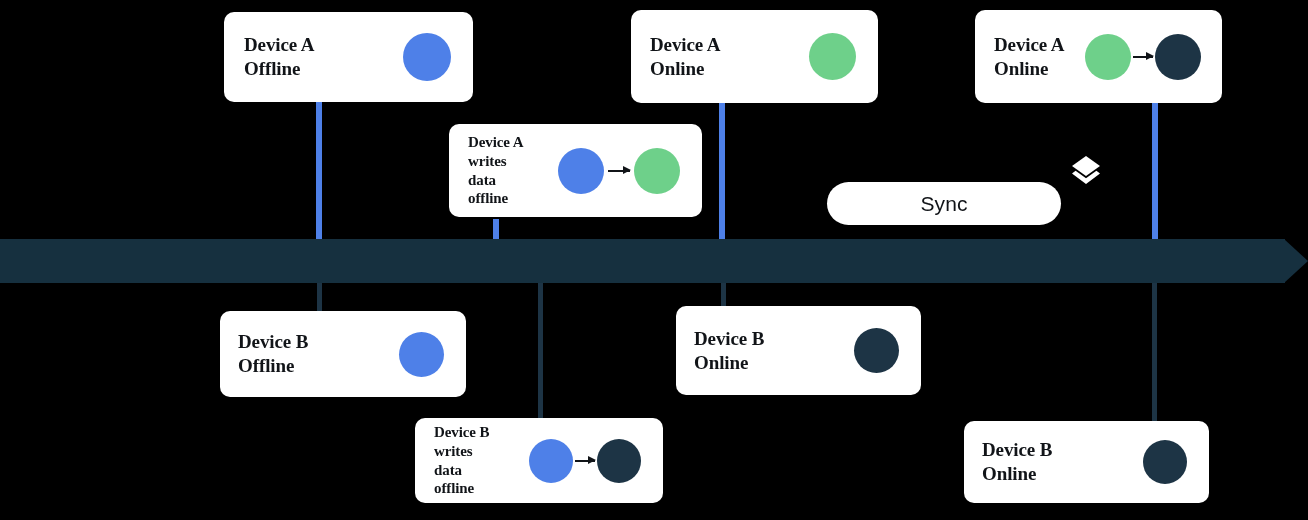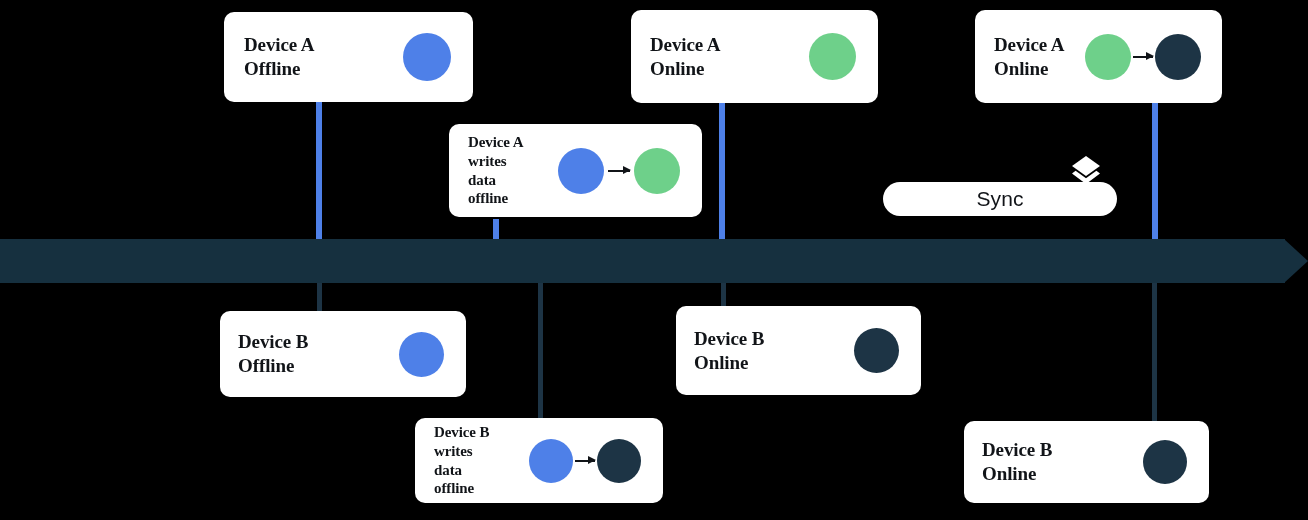--- a/index.html
+++ b/index.html
@@ -153,21 +153,21 @@
   <div class="card" style="left:975px; top:10px; width:247px; height:93px; padding:0 21px 0 19px;">
     <div class="card-label" style="font-size:19px;">Device A
 Online</div>
     <div class="dots">
       <span class="dot" style="width:46px; height:46px; background:#6ed08a;"></span>
       <span class="arrow" style="width:20px; margin:0 2px;"></span>
       <span class="dot" style="width:46px; height:46px; background:#1d3445;"></span>
     </div>
   </div>
 
-  <div class="sync-pill" style="left:883px; top:182px; width:234px; height:34px;">
+  <div class="sync-pill" style="left:827px; top:182px; width:234px; height:43px;">
     <span>Sync</span>
   </div>
 
   <svg class="layers-icon" style="left:1069px; top:153px;" width="34" height="34" viewBox="0 0 34 34">
     <polygon points="17,3 31,13 17,23 3,13" fill="#ffffff"></polygon>
     <polygon points="17,31 3,20.5 6.6,17.8 17,25.3 27.4,17.8 31,20.5" fill="#ffffff"></polygon>
   </svg>
 
   <div class="card" style="left:220px; top:311px; width:246px; height:86px; padding:0 22px 0 18px;">
     <div class="card-label" style="font-size:19px;">Device B

